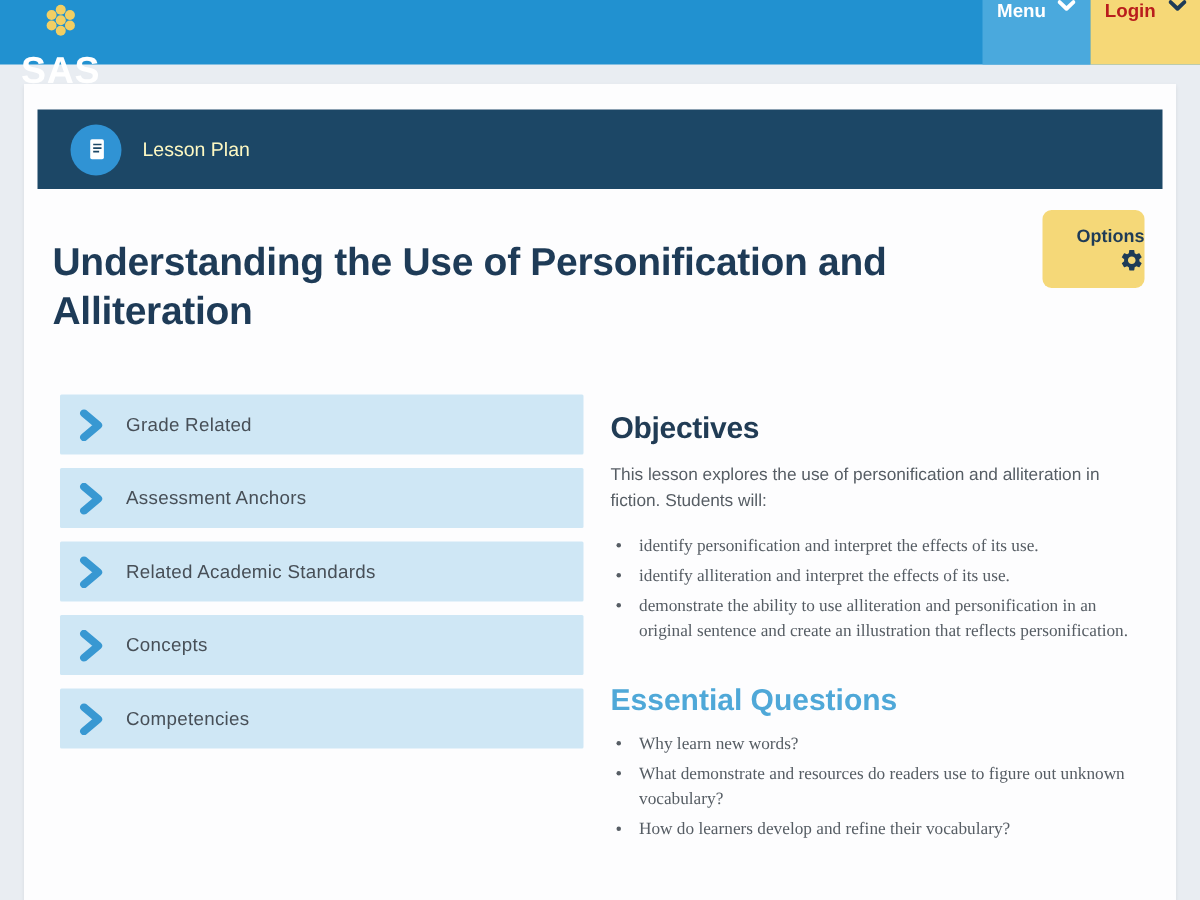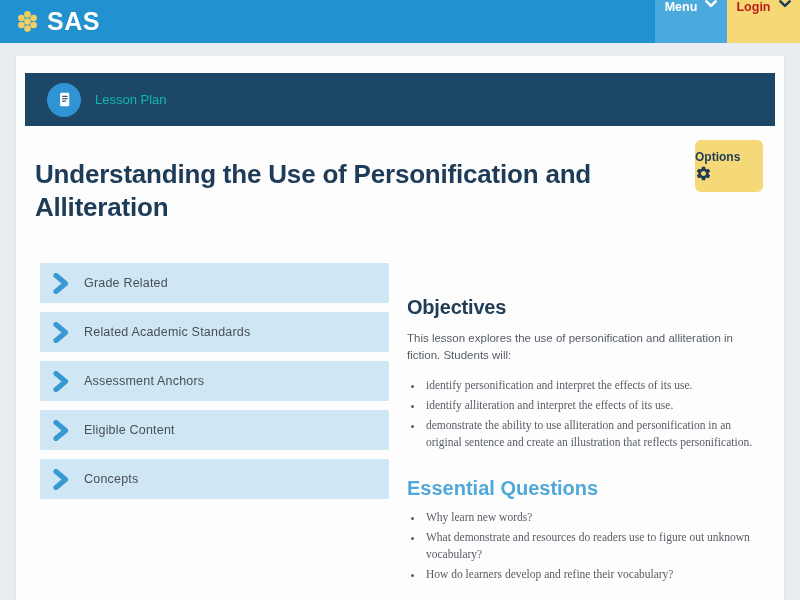--- a/index.html
+++ b/index.html
@@ -9,21 +9,21 @@
     background:#e9edf2;
     position:relative;
   }
   
   .topbar {
     height:43px; background:#2191d0;
     display:flex; align-items:stretch;
   }
   .brand {
     display:flex; align-items:center; gap:6px;
-    padding-left:14px; cursor:pointer;
+    padding-left:14px; cursor:pointer;flex-direction:column;
   }
   .brand-text {
     color:#ffffff; font-weight:bold; font-size:25px; letter-spacing:0.5px;
   }
   .topbar-spacer { flex:1; }
   .top-btn {
     display:flex; align-items:flex-start; justify-content:center; gap:8px;
     font-size:12.5px; font-weight:bold; cursor:pointer;
   }
   .menu-btn { width:72px; background:#4aa9dd; color:#ffffff; }
@@ -36,50 +36,50 @@
   }
   
   .banner {
     margin:17px 9px 0 9px; height:53px; background:#1c4766;
     display:flex; align-items:center; gap:14px; padding-left:22px;
   }
   .doc-badge {
     width:34px; height:34px; border-radius:50%; background:#3093d4;
     display:flex; align-items:center; justify-content:center;
   }
-  .banner-label { color:#14b8a6; font-size:13px; }
+  .banner-label { color:#fef9c3; font-size:13px; }
   
   .title-row {
     display:flex; justify-content:space-between; align-items:flex-start;
     margin:16px 21px 0 19px;
   }
   h1.page-title {
     width:660px; font-size:26px; line-height:1.25; color:#1e3b57;
     font-weight:bold; letter-spacing:-0.2px;margin-top:16px;
   }
   .options-btn {
     width:68px; height:52px; background:#f5d878; border-radius:6px;
-    display:flex; flex-direction:column; align-items:flex-start; justify-content:center;
+    display:flex; flex-direction:column; align-items:flex-end; justify-content:center;
     gap:1px; cursor:pointer; flex-shrink:0; margin-top:-2px;
   }
   .options-label { font-size:12px; font-weight:bold; color:#1e3b57; }
   
   .columns {
     display:flex; margin:40px 29px 0 24px; gap:18px;
   }
   .accordion {
     width:349px; display:flex; flex-direction:column; gap:9px; flex-shrink:0;
   }
   .acc-item {
     height:40px; background:#cfe7f5; border-radius:1px;
     display:flex; align-items:center; gap:15px; padding-left:13px;
     cursor:pointer;
   }
   .acc-label { font-size:12.5px; color:#474f57; letter-spacing:0.2px; }
-  .main-col { flex:1; margin-top:33px; min-width:0; }
+  .main-col { flex:1; margin-top:12px; min-width:0; }
   h2.obj-heading {
     font-size:20px; font-weight:bold; color:#213c55; margin-bottom:11px;
     letter-spacing:-0.2px;
   }
   p.intro {
     font-size:11.5px; color:#565d64; line-height:1.5; margin-bottom:12px;
   }
   ul.bullets {
     list-style:disc outside; padding-left:17px;
     font-size:11.5px; color:#565d64; line-height:1.5;
@@ -167,45 +167,45 @@
             </svg>
         </span>
         <span class="acc-label">Grade Related</span>
       </div>
       <div class="acc-item">
         <span style="display:flex;">
           <svg width="16" height="21" viewBox="0 0 16 21">
               <path d="M3 2.5 L12.5 10.5 L3 18.5" fill="none" stroke="#3898d2" stroke-width="5.2" stroke-linecap="round" stroke-linejoin="round"></path>
             </svg>
         </span>
+        <span class="acc-label">Assessment Anchors</span>
+      </div>
+      <div class="acc-item">
+        <span style="display:flex;">
+          <svg width="16" height="21" viewBox="0 0 16 21">
+              <path d="M3 2.5 L12.5 10.5 L3 18.5" fill="none" stroke="#3898d2" stroke-width="5.2" stroke-linecap="round" stroke-linejoin="round"></path>
+            </svg>
+        </span>
         <span class="acc-label">Related Academic Standards</span>
       </div>
       <div class="acc-item">
         <span style="display:flex;">
           <svg width="16" height="21" viewBox="0 0 16 21">
               <path d="M3 2.5 L12.5 10.5 L3 18.5" fill="none" stroke="#3898d2" stroke-width="5.2" stroke-linecap="round" stroke-linejoin="round"></path>
             </svg>
         </span>
-        <span class="acc-label">Assessment Anchors</span>
-      </div>
-      <div class="acc-item">
-        <span style="display:flex;">
-          <svg width="16" height="21" viewBox="0 0 16 21">
-              <path d="M3 2.5 L12.5 10.5 L3 18.5" fill="none" stroke="#3898d2" stroke-width="5.2" stroke-linecap="round" stroke-linejoin="round"></path>
-            </svg>
-        </span>
-        <span class="acc-label">Eligible Content</span>
-      </div>
-      <div class="acc-item">
-        <span style="display:flex;">
-          <svg width="16" height="21" viewBox="0 0 16 21">
-              <path d="M3 2.5 L12.5 10.5 L3 18.5" fill="none" stroke="#3898d2" stroke-width="5.2" stroke-linecap="round" stroke-linejoin="round"></path>
-            </svg>
-        </span>
         <span class="acc-label">Concepts</span>
+      </div>
+      <div class="acc-item">
+        <span style="display:flex;">
+          <svg width="16" height="21" viewBox="0 0 16 21">
+              <path d="M3 2.5 L12.5 10.5 L3 18.5" fill="none" stroke="#3898d2" stroke-width="5.2" stroke-linecap="round" stroke-linejoin="round"></path>
+            </svg>
+        </span>
+        <span class="acc-label">Competencies</span>
       </div>
     </div>
 
     <div class="main-col">
       <h2 class="obj-heading">Objectives</h2>
       <p class="intro">This lesson explores the use of personification and alliteration in fiction. Students will:</p>
       <ul class="bullets">
         <li>identify personification and interpret the effects of its use.</li>
         <li>identify alliteration and interpret the effects of its use.</li>
         <li>demonstrate the ability to use alliteration and personification in an original sentence and create an illustration that reflects personification.</li>

